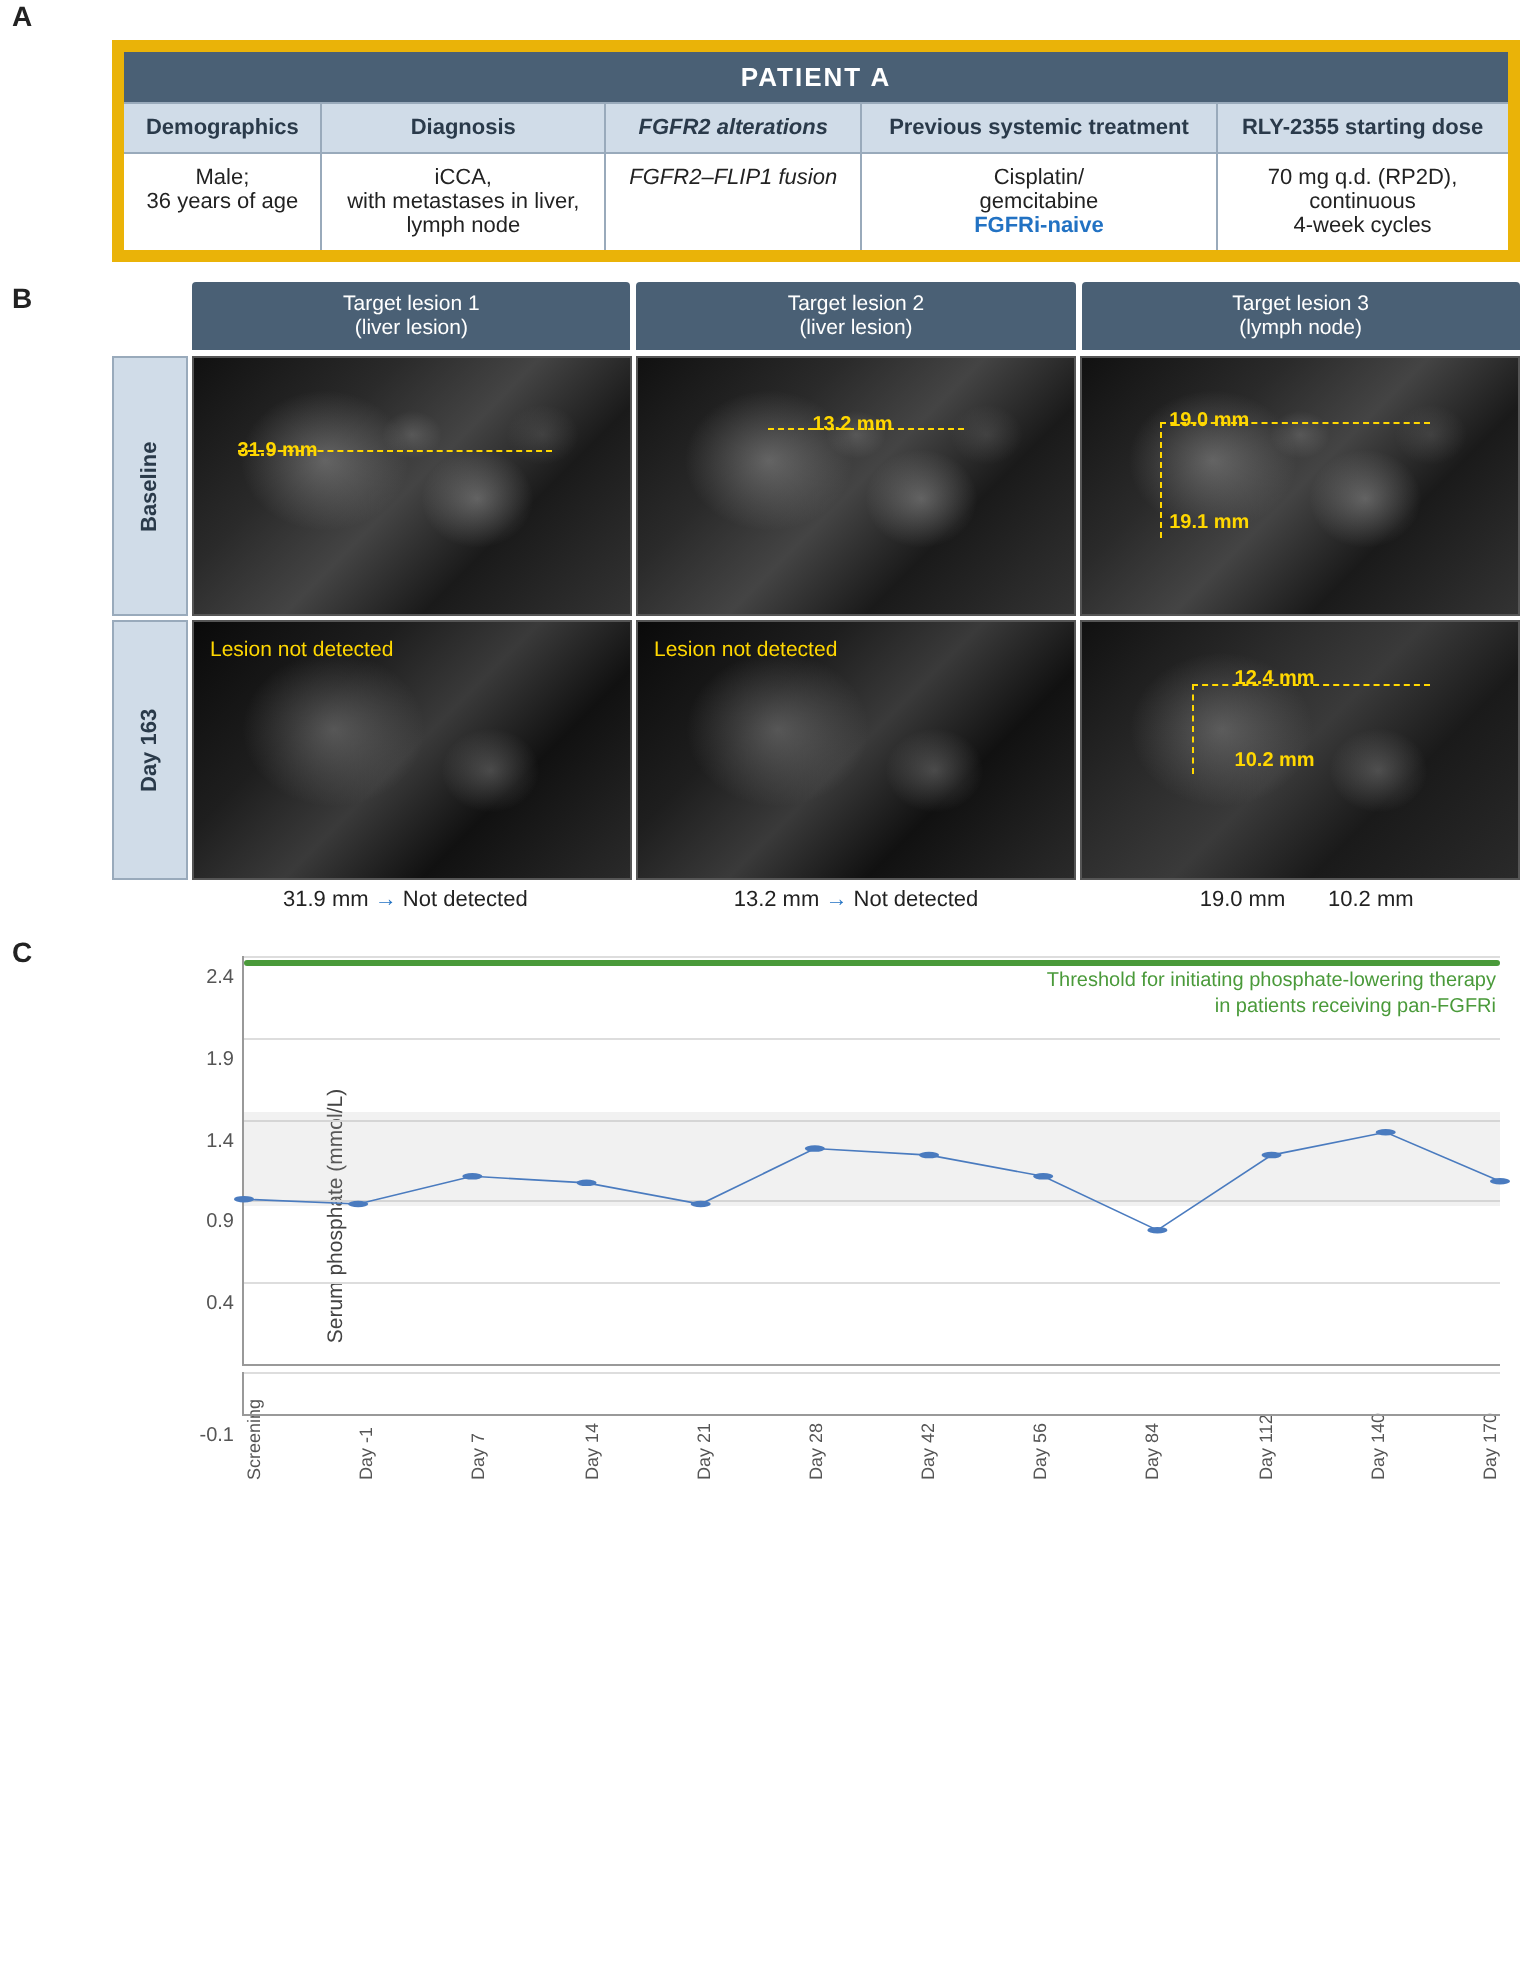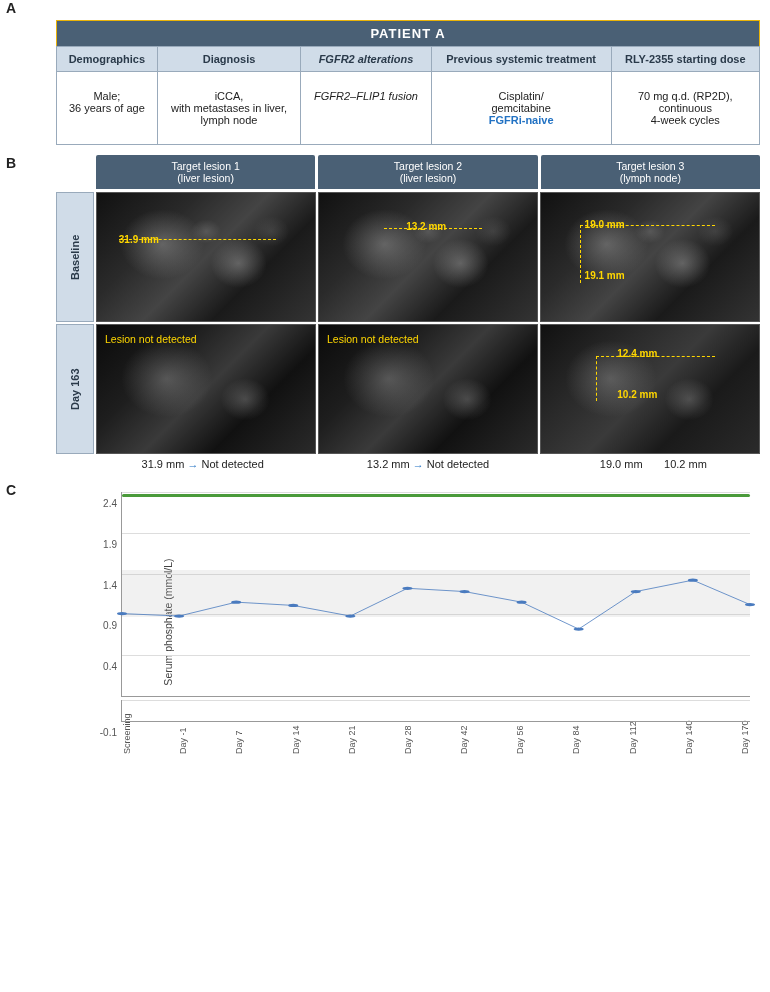--- a/index.html
+++ b/index.html
@@ -13,21 +13,21 @@
     }
 
     
     #section-a {
       position: relative;
       margin: 10px 10px 8px 28px;
     }
     .patient-table {
       width: 100%;
       border-collapse: collapse;
-      border: 1px solid #eab308;
+      border: 6px solid #eab308;
     }
     .patient-table .title-row td {
       background: #4a6075;
       color: #fff;
       text-align: center;
       font-weight: bold;
       font-size: 13px;
       padding: 5px;
       letter-spacing: 1px;
     }
@@ -36,21 +36,21 @@
       border: 1px solid #9ab;
       padding: 6px 8px;
       font-size: 11px;
       font-weight: bold;
       color: #2a3a4a;
       vertical-align: top;
       text-align: center;
     }
     .patient-table .data-row td {
       border: 1px solid #9ab;
-      padding: 18px 8px;
+      padding: 6px 8px;
       font-size: 11px;
       vertical-align: top;
       text-align: center;
       color: #222;
       background: #fff;
     }
     .fgfri-naive { color: #2272c3; font-weight: bold; }
 
     
     #section-b {
@@ -389,20 +389,21 @@
 
         <div class="gridline" style="top:60%;"></div>
         <span class="y-tick" style="top:60%; font-size:10px;">0.9</span>
 
         <div class="gridline" style="top:80%;"></div>
         <span class="y-tick" style="top:80%; font-size:10px;">0.4</span>
 
         <div class="normal-band" style="top:38%; height:23.2%;"></div>
 
         <div class="threshold-line" style="top:1%;"></div>
+        <div class="threshold-label" style="top:3%; right:2px;">Threshold for initiating phosphate-lowering therapy<br>in patients receiving pan-FGFRi</div>
 
         <svg class="chart-svg" viewBox="0 0 100 100" preserveAspectRatio="none">
 
           <polyline points="0,59.6 9.09,60.8 18.18,54 27.27,55.6 36.36,60.8 45.45,47.2 54.54,48.8 63.63,54 72.72,67.2 81.81,48.8 90.9,43.2 100,55.2" fill="none" stroke="#4a7bbf" stroke-width="0.8" vector-effect="non-scaling-stroke"></polyline>
 
           <circle cx="0" cy="59.6" r="0.8" fill="#4a7bbf" vector-effect="non-scaling-stroke"></circle>
           <circle cx="9.09" cy="60.8" r="0.8" fill="#4a7bbf" vector-effect="non-scaling-stroke"></circle>
           <circle cx="18.18" cy="54" r="0.8" fill="#4a7bbf" vector-effect="non-scaling-stroke"></circle>
           <circle cx="27.27" cy="55.6" r="0.8" fill="#4a7bbf" vector-effect="non-scaling-stroke"></circle>
           <circle cx="36.36" cy="60.8" r="0.8" fill="#4a7bbf" vector-effect="non-scaling-stroke"></circle>

